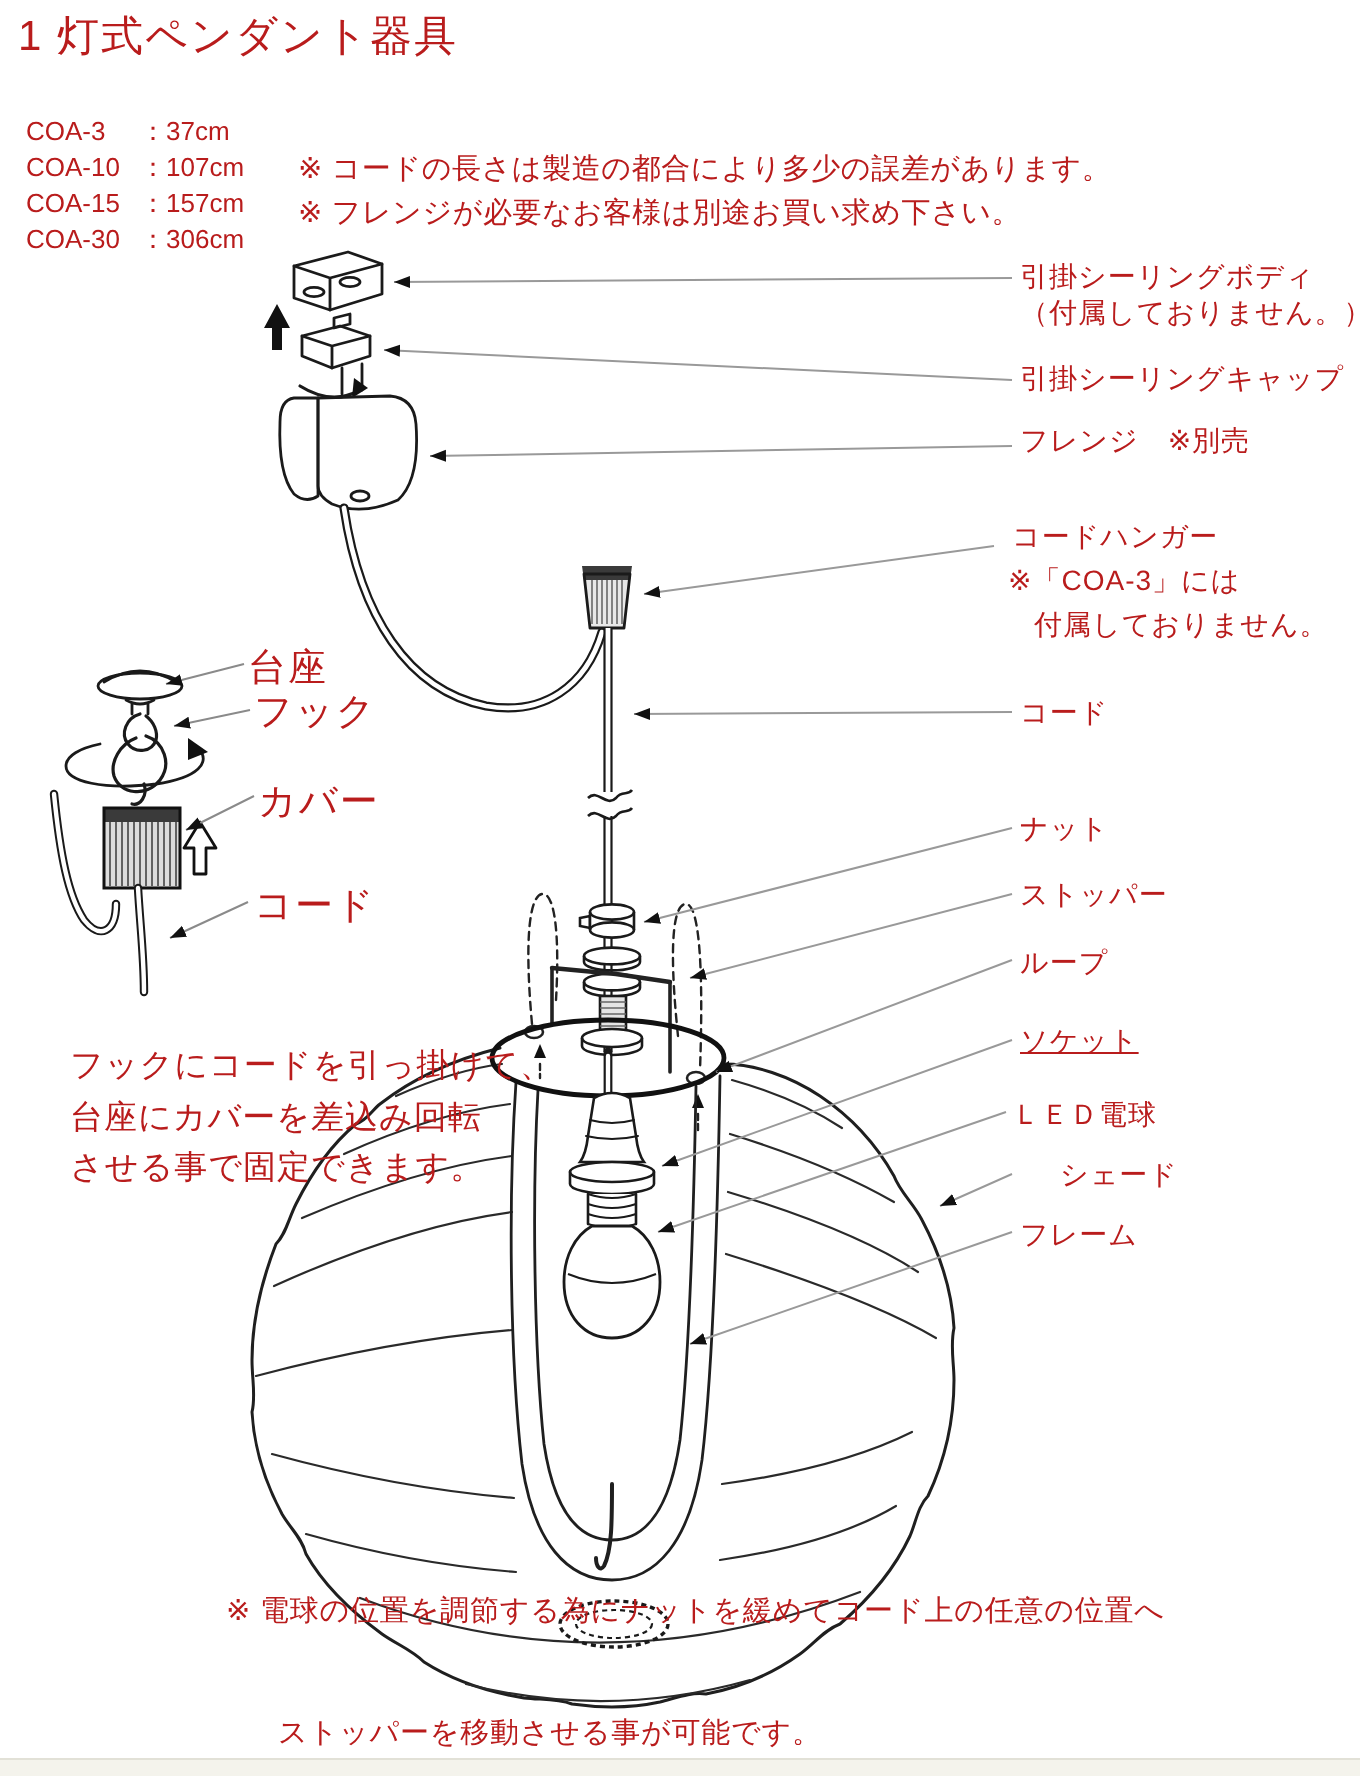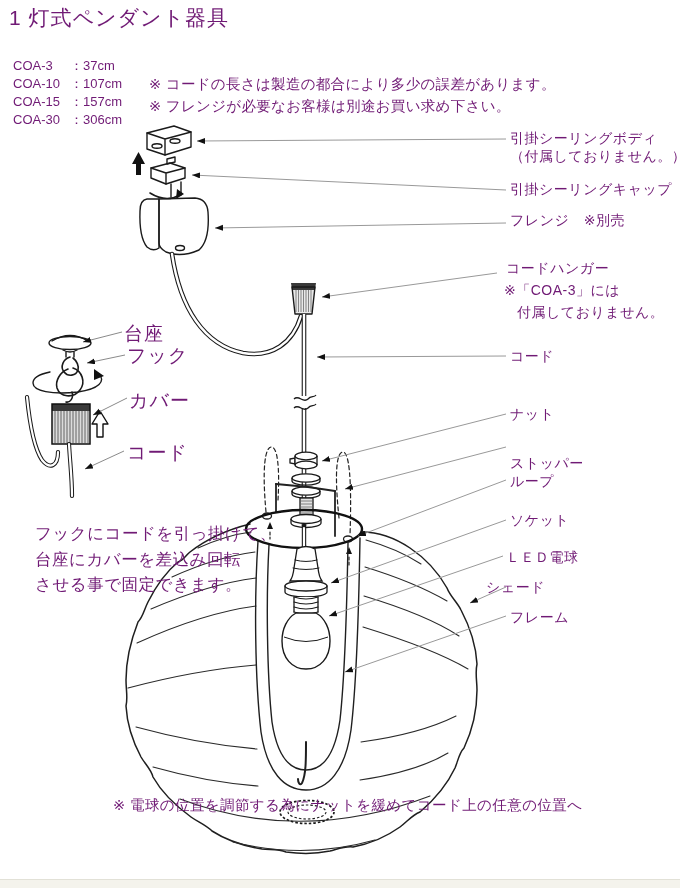--- a/index.html
+++ b/index.html
@@ -1,18 +1,18 @@
 <!DOCTYPE html>
 <html><head>
 <meta charset="utf-8">
 <style>
   html,body{margin:0;padding:0;background:#fff;}
   .page{
     position:relative;width:680px;height:888px;background:#ffffff;overflow:hidden;
-    font-family:"Liberation Sans","DejaVu Sans",sans-serif;color:#701a75;
+    font-family:"Liberation Sans","DejaVu Sans",sans-serif;color:#b91c1c;
   }
   .abs{position:absolute;white-space:nowrap;}
   .title{font-size:21px;font-weight:500;letter-spacing:1px;}
   .spec{font-size:13px;line-height:18px;margin-top:16px;}
   .spec-row{display:flex;}
   .spec-row .m{display:inline-block;width:57px;}
   .note{font-size:14.5px;letter-spacing:0.3px;}
   .rlabel{font-size:14px;letter-spacing:0.5px;}
   .ilabel{font-size:19px;letter-spacing:1px;}
   .instr{font-size:16.5px;line-height:25.5px;letter-spacing:0.5px;}
@@ -252,34 +252,35 @@
 
   <div class="abs rlabel" style="left:510px;top:130px;">引掛シーリングボディ</div>
   <div class="abs rlabel" style="left:510px;top:148px;">（付属しておりません。）</div>
   <div class="abs rlabel" style="left:510px;top:181px;">引掛シーリングキャップ</div>
   <div class="abs rlabel" style="left:510px;top:212px;text-align:center;">フレンジ　※別売</div>
   <div class="abs rlabel" style="left:506px;top:260px;">コードハンガー</div>
   <div class="abs rlabel" style="left:504px;top:282px;">※「COA-3」には</div>
   <div class="abs rlabel" style="left:517px;top:304px;">付属しておりません。</div>
   <div class="abs rlabel" style="left:510px;top:348px;">コード</div>
   <div class="abs rlabel" style="left:510px;top:406px;">ナット</div>
-  <div class="abs rlabel" style="left:510px;top:455px;">ストッパー</div>
+  <div class="abs rlabel" style="left:510px;top:439px;">ストッパー</div>
   <div class="abs rlabel" style="left:510px;top:473px;">ループ</div>
-  <div class="abs rlabel" style="left:510px;top:512px;">ソケット</div>
+  <div class="abs rlabel" style="left:510px;top:512px;text-decoration:underline;">ソケット</div>
   <div class="abs rlabel" style="left:506px;top:549px;">ＬＥＤ電球</div>
-  <div class="abs rlabel" style="left:486px;top:579px;">シェード</div>
+  <div class="abs rlabel" style="left:530px;top:579px;">シェード</div>
   <div class="abs rlabel" style="left:510px;top:609px;">フレーム</div>
 
   <div class="abs ilabel" style="left:124px;top:321px;">台座</div>
   <div class="abs ilabel" style="left:127px;top:343px;">フック</div>
   <div class="abs ilabel" style="left:129px;top:388px;">カバー</div>
   <div class="abs ilabel" style="left:127px;top:440px;">コード</div>
 
   <div class="abs instr" style="left:7px;top:521px;margin-left:28px;">
     <div>フックにコードを引っ掛けて、</div>
     <div>台座にカバーを差込み回転</div>
     <div>させる事で固定できます。</div>
   </div>
 
   <div class="abs bnote" style="left:113px;top:796px;text-align:right;">※ 電球の位置を調節する為にナットを緩めてコード上の任意の位置へ</div>
+  <div class="abs bnote" style="left:139px;top:857px;">ストッパーを移動させる事が可能です。</div>
 
   <div class="bottom-bar"></div>
 </div>
 
 </body></html>

